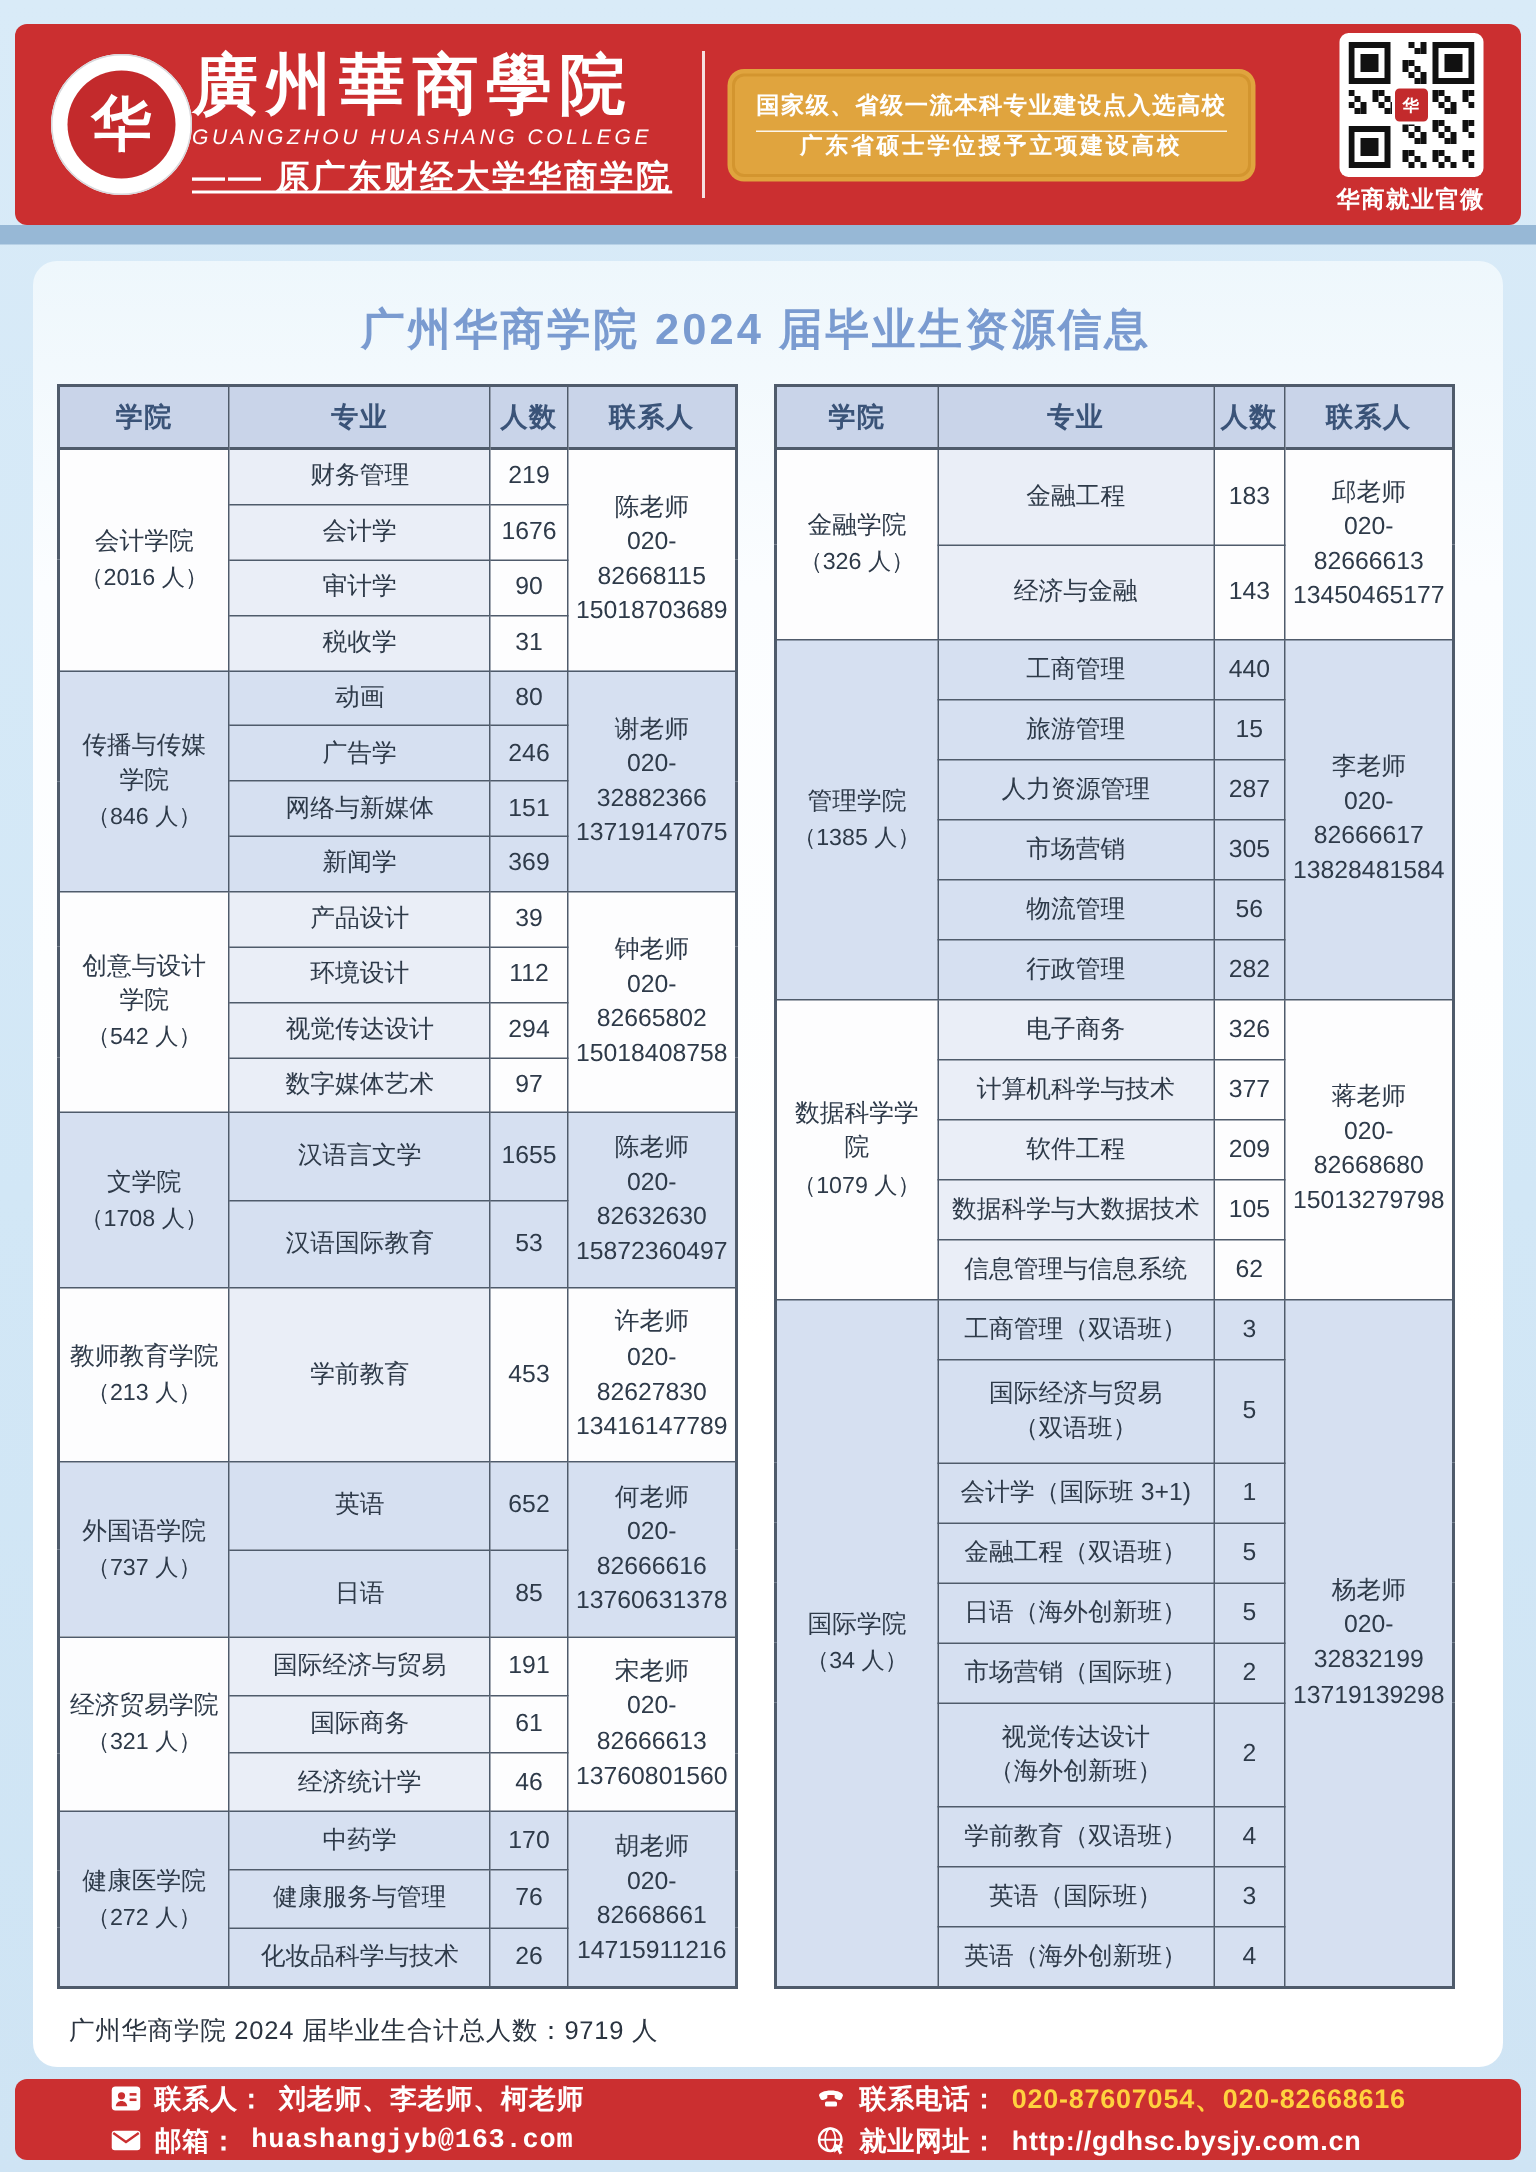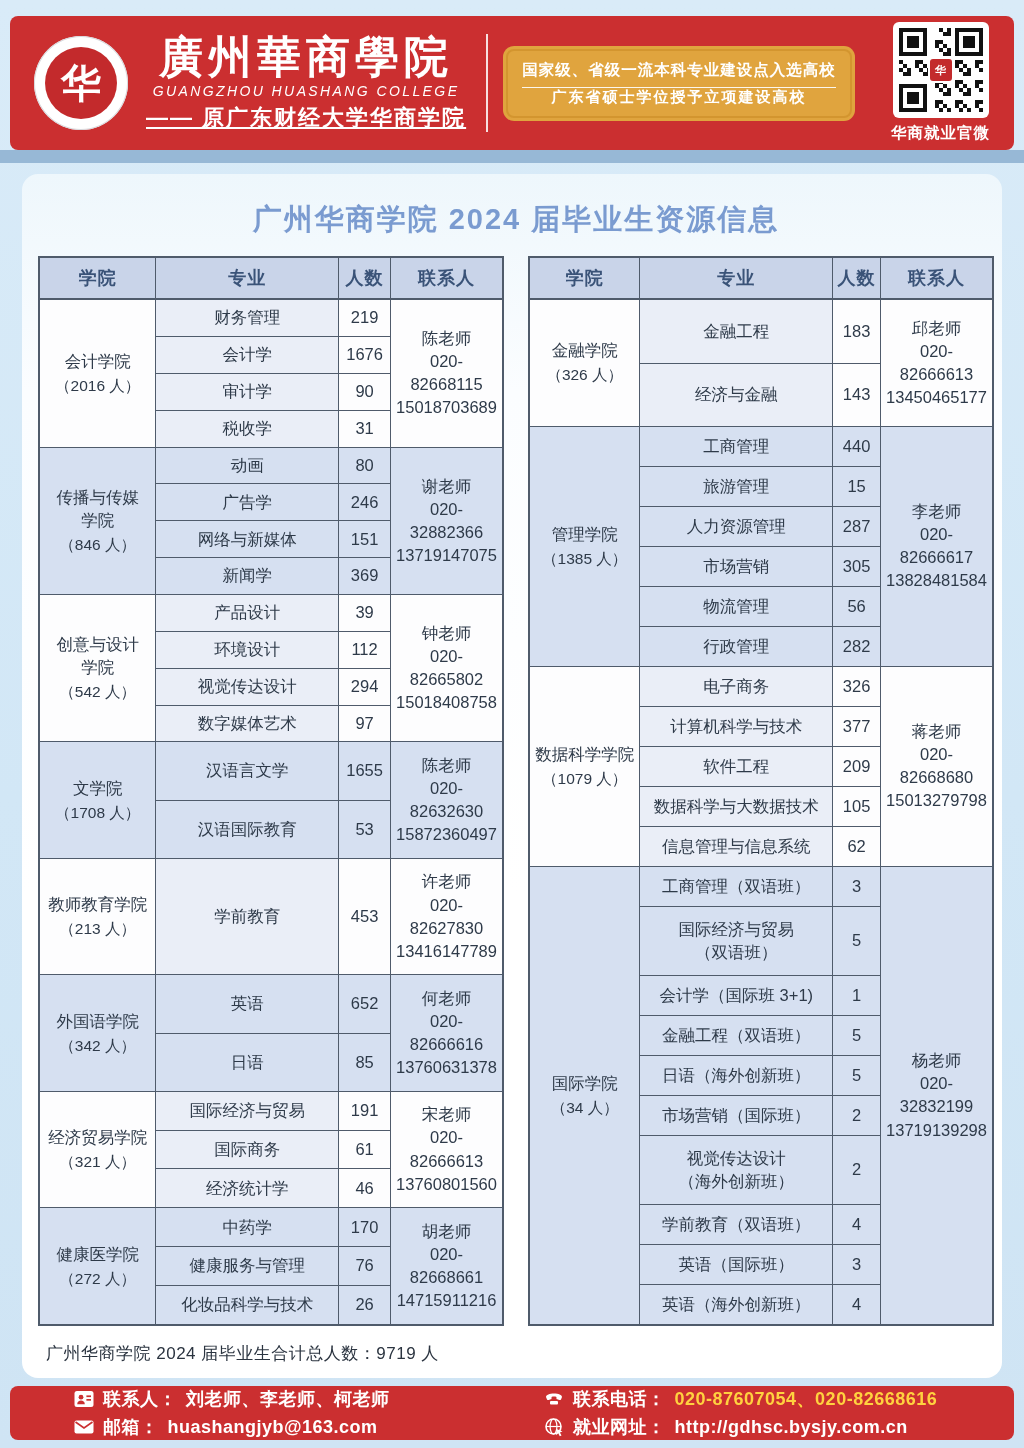--- a/index.html
+++ b/index.html
@@ -3,57 +3,57 @@
 <meta charset="utf-8">
 <style>
   html,body{margin:0;padding:0;}
   body{width:1024px;height:1448px;font-family:"Liberation Sans","DejaVu Sans",sans-serif;}
   .page{position:relative;width:1024px;height:1448px;background:linear-gradient(180deg,#d9ebf8 0%,#d2e7f6 55%,#cfe4f4 100%);overflow:hidden;}
 
   
   .top-bar{position:absolute;left:10px;right:10px;top:16px;height:134px;background:#cb2f30;border-radius:8px;display:flex;align-items:center;padding:0 24px;box-sizing:border-box;}
   .logo{width:94px;height:94px;border-radius:50%;background:#fff;display:flex;align-items:center;justify-content:center;flex:0 0 auto;box-shadow:0 0 0 1px #d8d8dc inset;}
   .logo-inner{width:72px;height:72px;border-radius:50%;background:#c32a2c;color:#fff;display:flex;align-items:center;justify-content:center;font-family:"DejaVu Serif",serif;font-weight:700;font-size:40px;line-height:1;}
-  .school-block{margin-left:18px;color:#fff;text-align:center;flex:0 0 auto;}
+  .school-block{color:#fff;text-align:left;flex:0 0 auto;}
   .school-cn{font-family:"DejaVu Serif",serif;font-size:44px;font-weight:700;letter-spacing:5px;line-height:1.08;white-space:nowrap;}
   .school-en{font-size:14px;letter-spacing:2.4px;margin-top:3px;white-space:nowrap;font-style:italic;}
   .school-sub{font-size:22px;font-weight:700;letter-spacing:2px;margin-top:4px;white-space:nowrap;text-decoration:underline;}
   .v-divider{width:2px;height:98px;background:rgba(255,255,255,.85);margin:0 18px 0 20px;flex:0 0 auto;}
   .banner{background:#e0a43e;border:2px solid #d3952f;box-shadow:0 0 0 3px #e0a43e;border-radius:8px;color:#fff;text-align:center;padding:9px 14px;flex:0 0 auto;max-width:356px;}
   .banner-line1{font-size:15.5px;font-weight:700;letter-spacing:1px;padding-bottom:6px;border-bottom:1.5px solid rgba(255,255,255,.9);white-space:nowrap;}
   .banner-line2{font-size:15px;font-weight:700;letter-spacing:2px;padding-top:0;white-space:nowrap;}
   .qr-block{margin-left:auto;display:flex;flex-direction:column;align-items:center;flex:0 0 auto;}
   .qr-box{position:relative;width:96px;height:96px;background:#fff;border-radius:6px;display:flex;align-items:center;justify-content:center;}
   .qr-center{position:absolute;left:50%;top:50%;transform:translate(-50%,-50%);width:22px;height:22px;background:#c32a2c;border:2px solid #fff;border-radius:5px;color:#fff;font-size:11px;display:flex;align-items:center;justify-content:center;font-weight:700;}
   .qr-caption{margin-top:5px;color:#fff;font-size:15.5px;font-weight:700;letter-spacing:1px;}
 
   
   .strip{position:absolute;left:0;right:0;top:150px;height:13px;background:#97b8d6;}
-  .panel{position:absolute;left:22px;right:22px;top:174px;height:1204px;background:linear-gradient(180deg,#eef7fc 0%,#fbfdff 18%,#ffffff 60%);border-radius:16px;box-sizing:border-box;padding:24px 8px 0 16px;}
+  .panel{position:absolute;left:22px;right:22px;top:174px;height:1204px;background:linear-gradient(180deg,#eef7fc 0%,#fbfdff 18%,#ffffff 60%);border-radius:16px;box-sizing:border-box;padding:24px 32px 0 16px;}
   .page-title{text-align:center;color:#7a9bd0;font-size:29px;font-weight:700;letter-spacing:2px;margin:2px 0 16px 0;}
 
   
   .tables-wrap{display:flex;gap:24px;justify-content:center;}
   table.res{border-collapse:collapse;table-layout:fixed;height:1070px;background:#fdfdfe;border:2px solid #4f5b6b;color:#2e3a49;}
   table.res th{background:#c9d4e9;color:#3a5378;font-size:18px;font-weight:700;border:1.5px solid #4f5b6b;border-bottom:2.5px solid #4f5b6b;height:38px;letter-spacing:1px;}
   table.res td{border:1.5px solid #4f5b6b;text-align:center;vertical-align:middle;padding:4px 5px;line-height:1.4;font-size:16.5px;box-sizing:border-box;}
   td.major{background:#eaeef7;}
   td.num,td.college,td.contact{background:#fdfdfe;}
   td.contact{white-space:pre-line;font-size:15.5px;line-height:1.5;}
   td.shaded{background:#d6e0f1 !important;}
   .college-name{white-space:pre-line;font-size:16.5px;}
   .college-count{font-size:15.5px;margin-top:2px;}
   td.major .m{white-space:pre-line;}
 
   .summary{margin:16px 0 0 8px;color:#2b3440;font-size:17px;letter-spacing:.5px;}
 
   
   .bottom-bar{position:absolute;left:10px;right:10px;top:1386px;height:54px;background:#cb2f30;border-radius:8px;display:flex;align-items:center;box-sizing:border-box;padding:0 30px 0 64px;}
   .foot-col{display:flex;flex-direction:column;gap:4px;}
-  .foot-col.left{width:470px;}
+  .foot-col.left{width:470px;font-family:Liberation Mono, monospace;}
   .foot-row{display:flex;align-items:center;gap:9px;color:#fff;font-size:18px;font-weight:700;letter-spacing:.5px;}
   .foot-row .gold{color:#ffd23f;}
   .f-icon{width:20px;height:20px;flex:0 0 auto;display:block;}
 </style>
 </head>
 <body>
 
 <div class="page">
 
   <div class="top-bar">
@@ -286,21 +286,21 @@
               </td>
               <td class="major"><span class="m">学前教育</span></td>
               <td class="num">453</td>
               <td class="contact" rowspan="1">许老师
 020-82627830
 13416147789</td>
             </tr>
             <tr>
               <td class="college shaded" rowspan="2">
                 <div class="college-name">外国语学院</div>
-                <div class="college-count">（342 人）</div>
+                <div class="college-count">（737 人）</div>
               </td>
               <td class="major shaded"><span class="m">英语</span></td>
               <td class="num shaded">652</td>
               <td class="contact shaded" rowspan="2">何老师
 020-82666616
 13760631378</td>
             </tr>
             <tr>
               <td class="major shaded"><span class="m">日语</span></td>
               <td class="num shaded">85</td>

